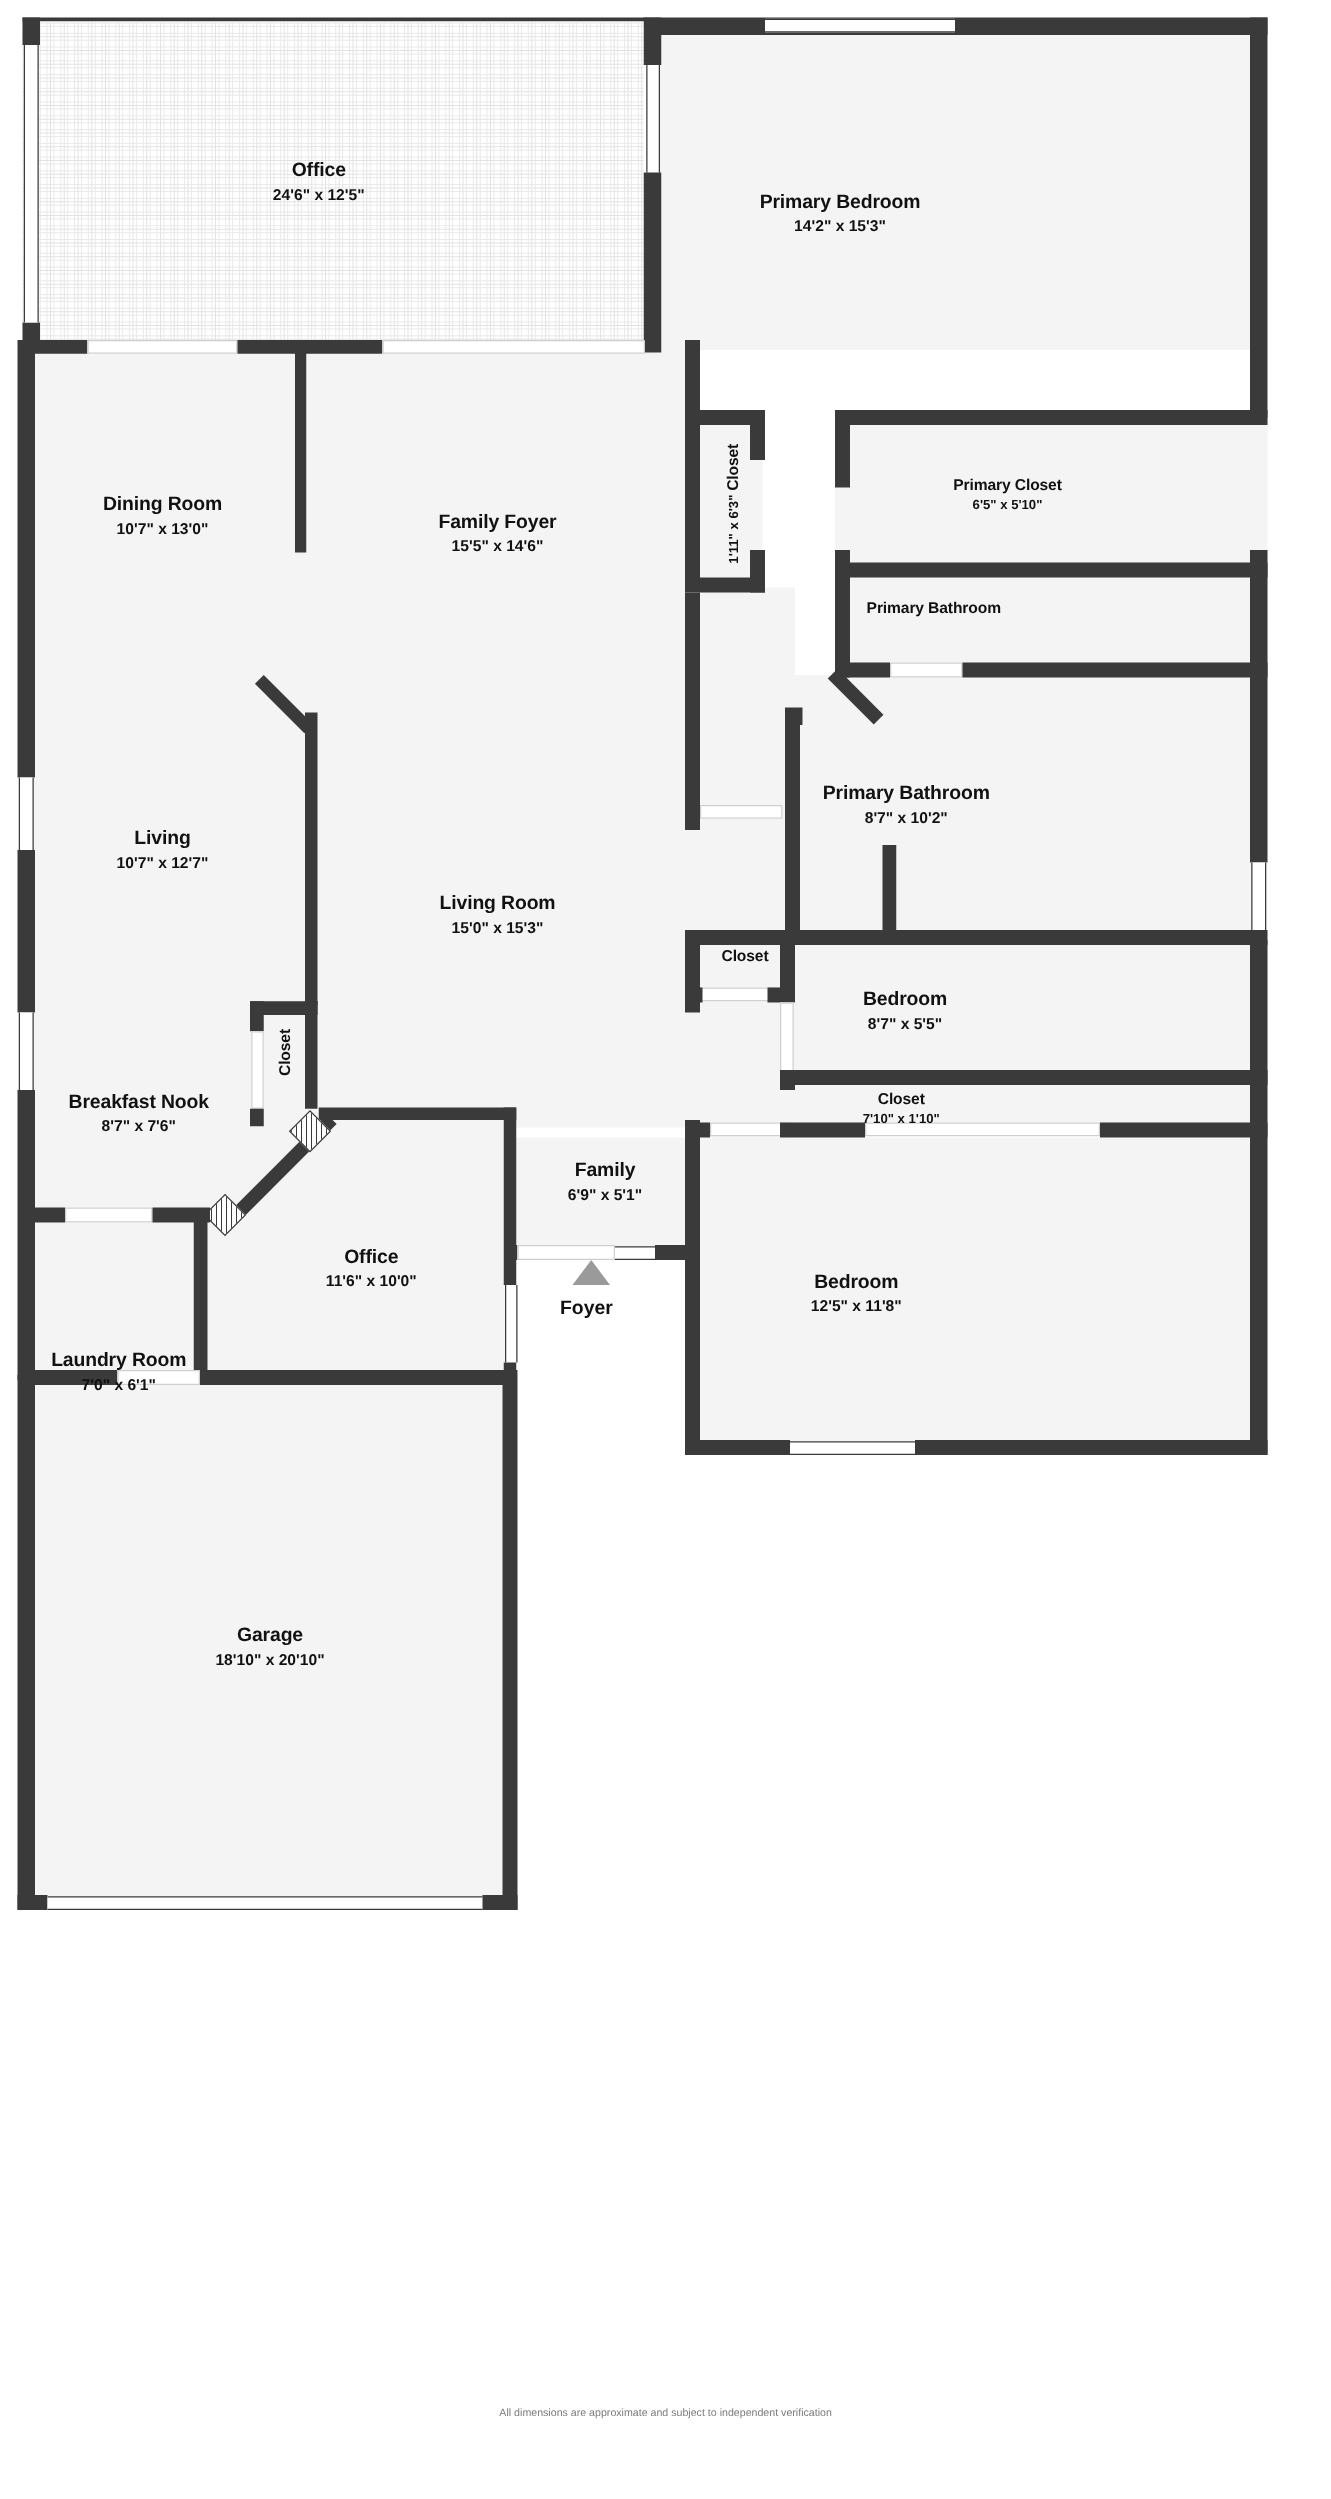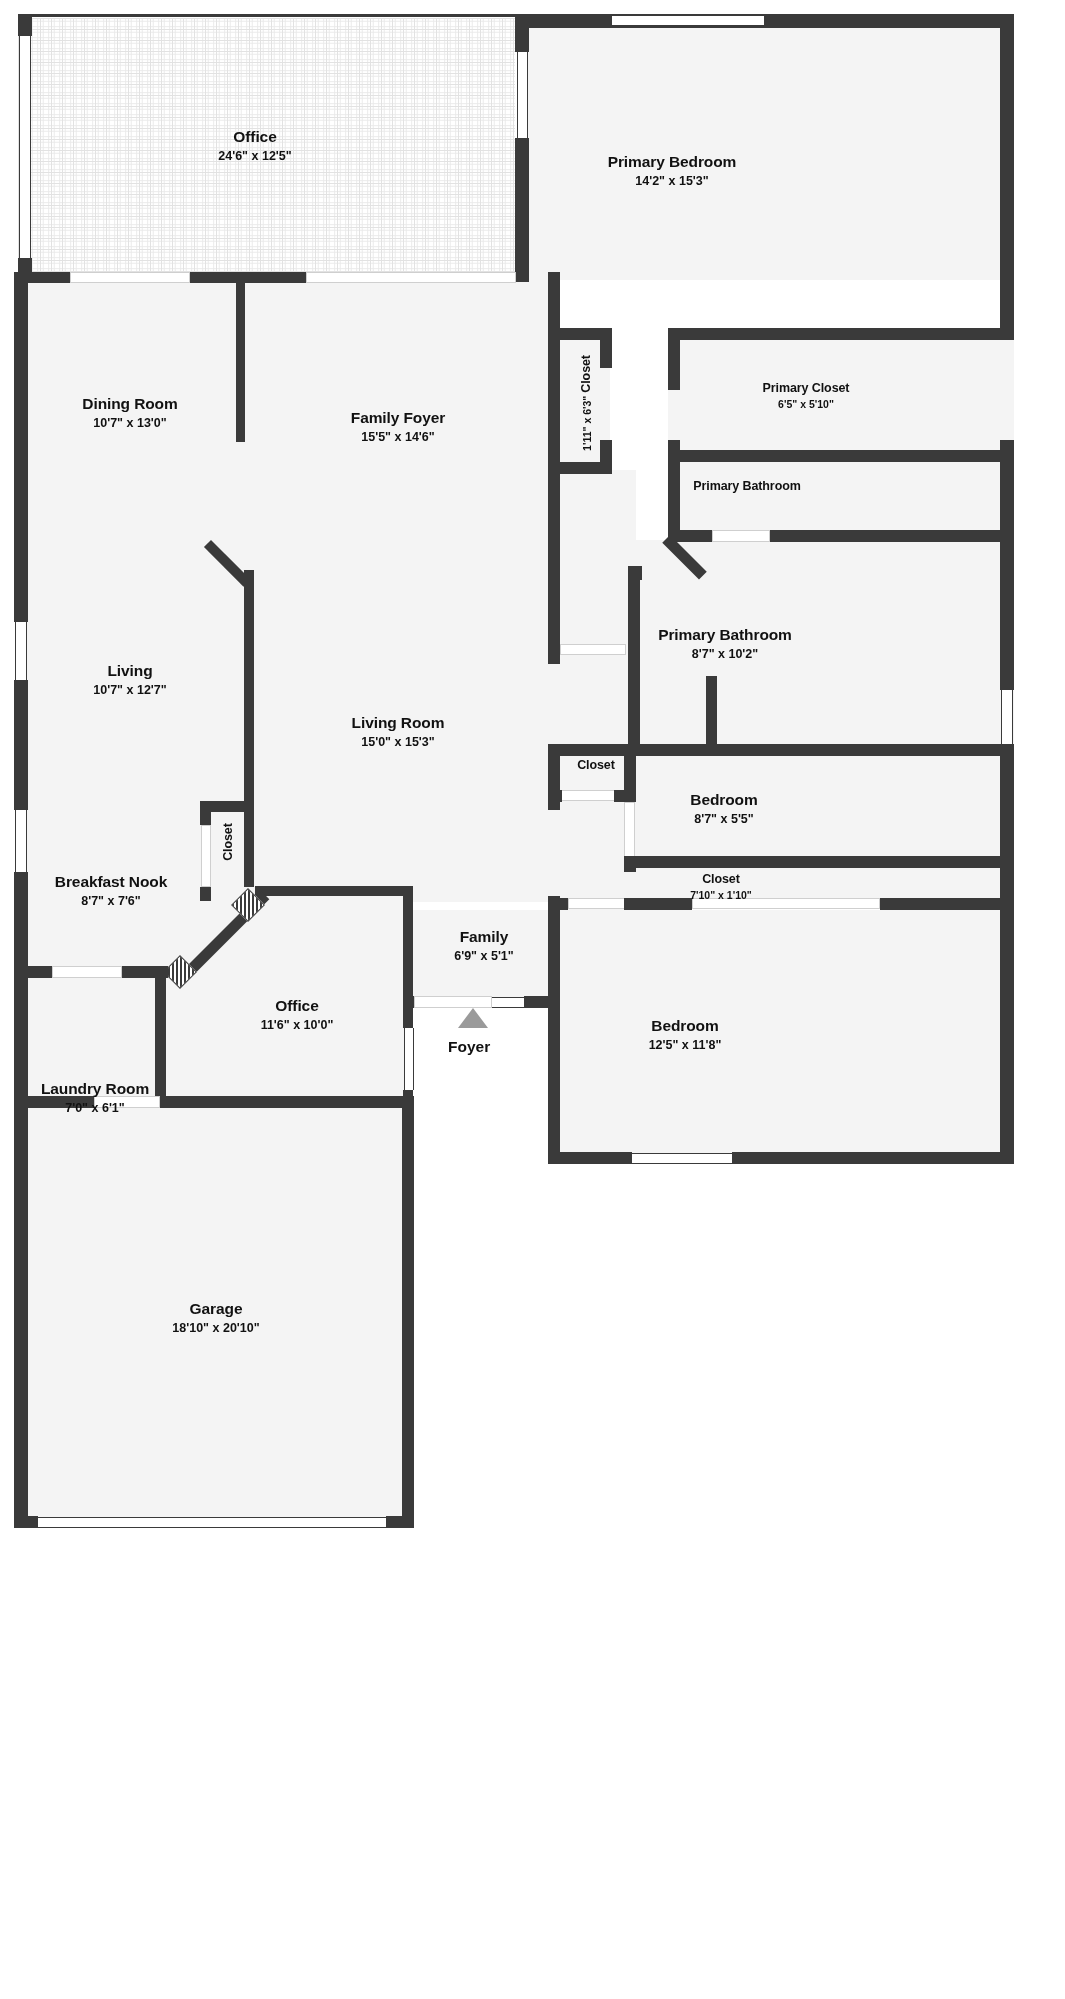--- a/index.html
+++ b/index.html
@@ -397,14 +397,15 @@
   </div>
 
   <div class="label" style="left:131px; top:1300px; width:170px;">
     <span class="name">Garage</span>
     <span class="dim">18'10" x 20'10"</span>
   </div>
 
   <div class="entry-arrow" style="left:458px; top:1008px;"></div>
   <div class="entry-text" style="left:448px; top:1038px;">Foyer</div>
 
+  <div class="footer-note" style="left:0; top:1925px;">All dimensions are approximate and subject to independent verification</div>
 
 </div>
 
 </body></html>

